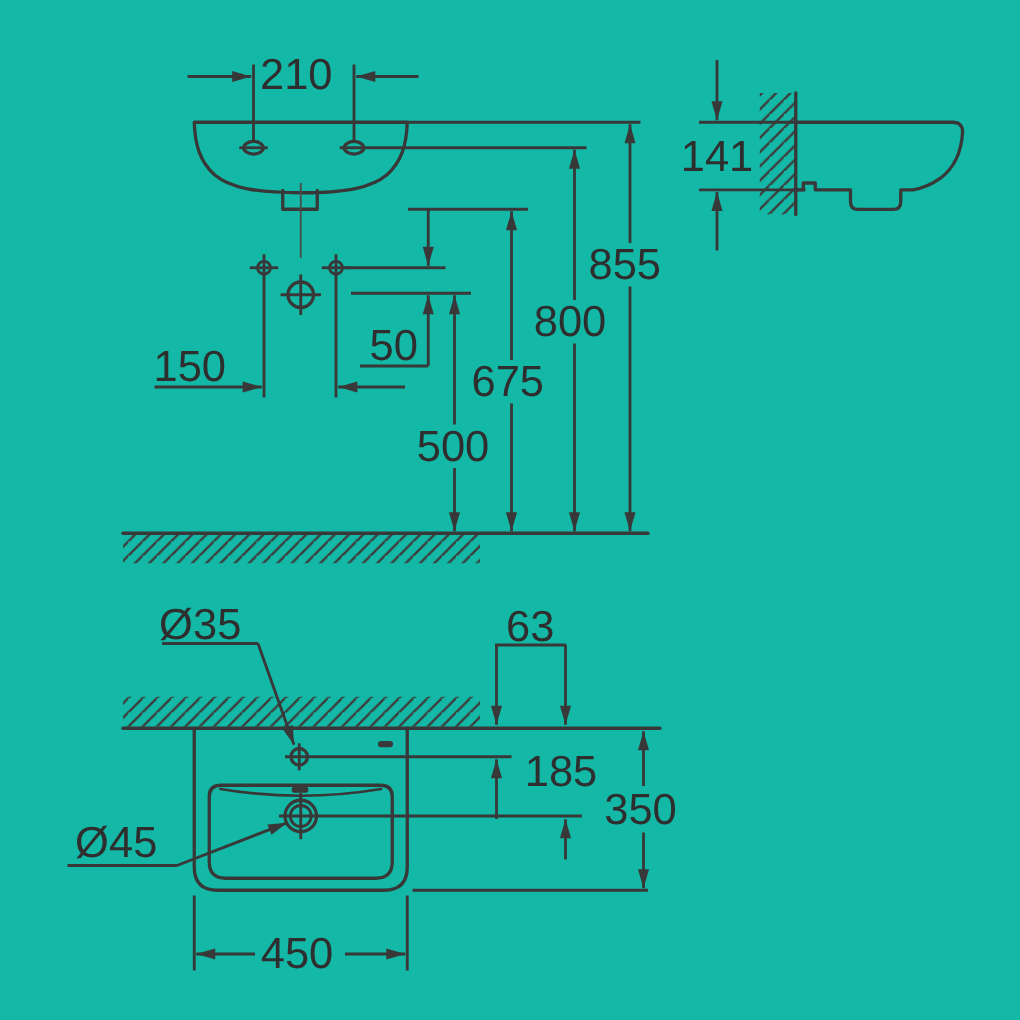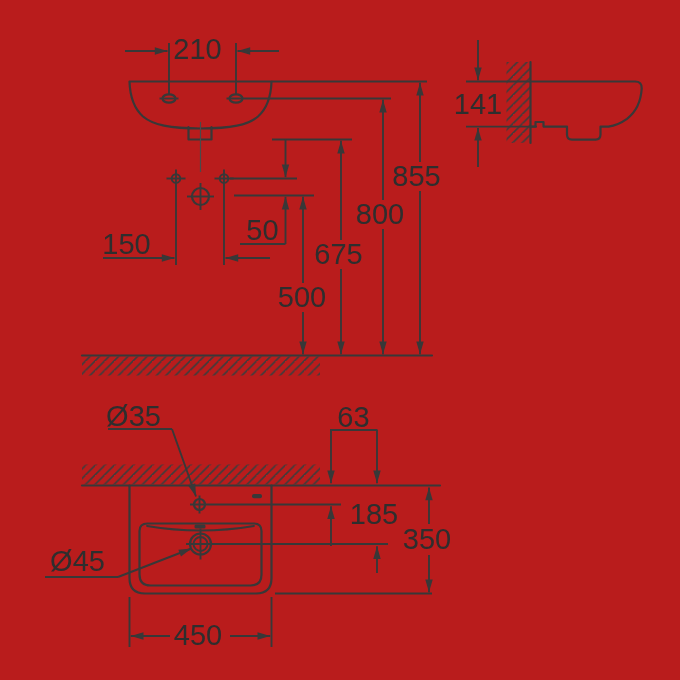--- a/index.html
+++ b/index.html
@@ -1,16 +1,16 @@
 <!DOCTYPE html>
 <html><head>
 <meta charset="utf-8">
 <style>
   html,body{margin:0;padding:0;background:#fff;}
-  .stage{position:relative;width:680px;height:680px;background:#b91c1c;overflow:hidden;
+  .stage{position:relative;width:680px;height:680px;background:#14b8a6;overflow:hidden;
          font-family:"Liberation Sans", sans-serif;}
   svg{position:absolute;left:0;top:0;}
   .obj{stroke:#383838;stroke-width:2.2;fill:none;stroke-linecap:round;stroke-linejoin:round;}
   .dim{stroke:#383838;stroke-width:1.9;fill:none;stroke-linecap:butt;}
   .thin{stroke:#4a4a4a;stroke-width:1.2;fill:none;}
   .fillmark{fill:#383838;stroke:none;}
   text.dimtxt{fill:#2e2e2e;font-size:29px;font-family:"Liberation Sans", sans-serif;}
 </style>
 </head>
 <body>

